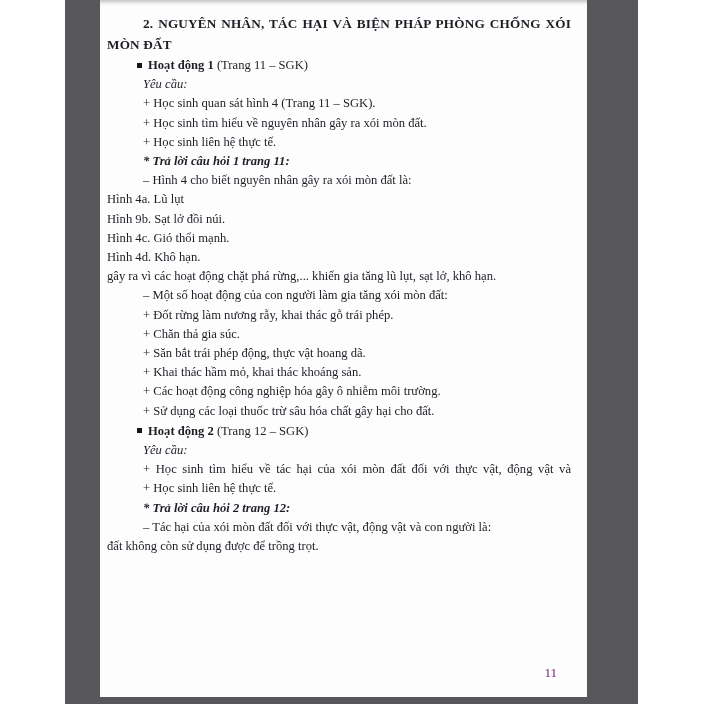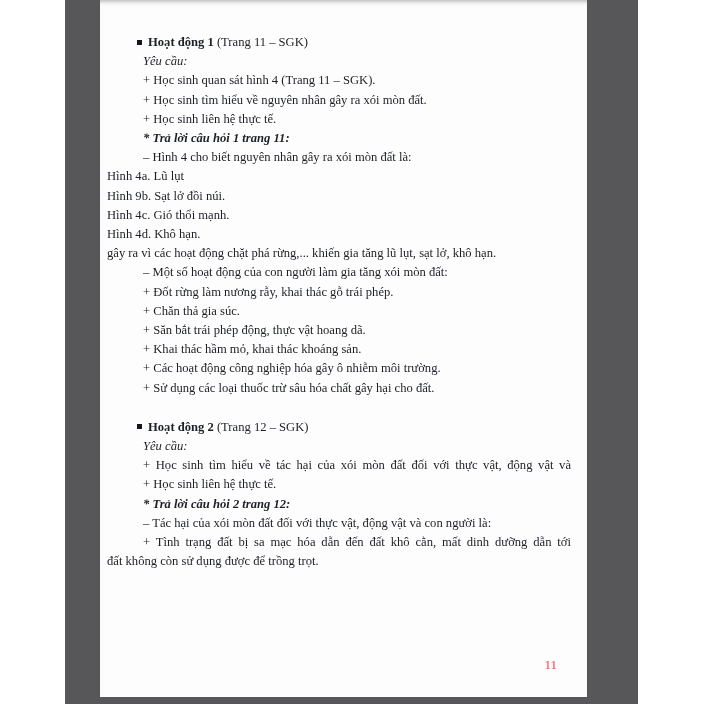--- a/index.html
+++ b/index.html
@@ -29,46 +29,50 @@
     color: #1d1f26;
     font-size: 12.6px;
     line-height: 19.2px;
     text-align: justify;
   }
   .par { margin: 0; }
   .line { text-align: justify; }
   .line.jlast { text-align-last: justify; }
   .line.indent { text-indent: 36px; }
   .par.heading { font-weight: bold; font-size: 13.2px; letter-spacing: .2px; line-height: 21px; }
-  .par.activity { padding-top: 1px; margin-top: 19px; }
+  .par.activity { padding-top: 1px; }
   .par.activity .act-bold { font-weight: bold; }
   .par.italic { font-style: italic; }
   .par.bold-italic { font-style: italic; font-weight: bold; }
   .bullet {
     display: inline-block;
     width: 5px; height: 5px;
     background: #15161b;
     margin: 0 6px 2px 0;
     vertical-align: middle;
   }
   .act-indent { display: inline-block; width: 30px; }
   .page-num {
     position: absolute;
-    right: 30px; bottom: 24px;
+    right: 30px; bottom: 16px;
     font-size: 13px;
-    color: #ef4444;
+    color: #701a75;
   }
 </style>
 </head>
 <body>
 
 <div class="photo-bg"></div>
 
 <div class="sheet">
   <div class="doc" id="doc">
+      <div class="par heading">
+        <div class="line indent jlast">2. NGUYÊN NHÂN, TÁC HẠI VÀ BIỆN PHÁP PHÒNG CHỐNG XÓI</div>
+        <div class="line">MÒN ĐẤT</div>
+      </div>
       <div class="par activity">
         <div class="line"><span class="act-indent"></span><span class="bullet"></span><span class="act-bold">Hoạt động 1</span><span> (Trang 11 – SGK)</span></div>
       </div>
       <div class="par italic">
         <div class="line indent">Yêu cầu:</div>
       </div>
       <div class="par body">
         <div class="line indent">+ Học sinh quan sát hình 4 (Trang 11 – SGK).</div>
       </div>
       <div class="par body">
@@ -131,18 +135,17 @@
       <div class="par body">
         <div class="line indent">+ Học sinh liên hệ thực tế.</div>
       </div>
       <div class="par bold-italic">
         <div class="line indent">* Trả lời câu hỏi 2 trang 12:</div>
       </div>
       <div class="par body">
         <div class="line indent">– Tác hại của xói mòn đất đối với thực vật, động vật và con người là:</div>
       </div>
       <div class="par body">
-        <div class="line indent jlast">+ Tình trạng đất bị sa mạc hóa dẫn đến đất khô cằn, mất dinh dưỡng dẫn tới</div>
         <div class="line">đất không còn sử dụng được để trồng trọt.</div>
       </div>
     </div>
   <div class="page-num">11</div>
 </div>
 
 </body></html>

